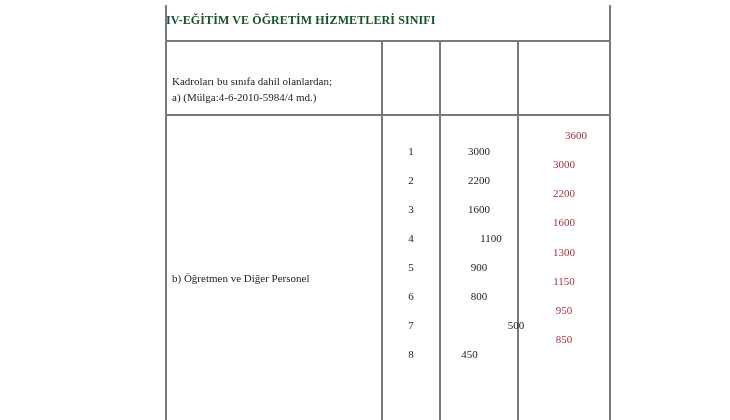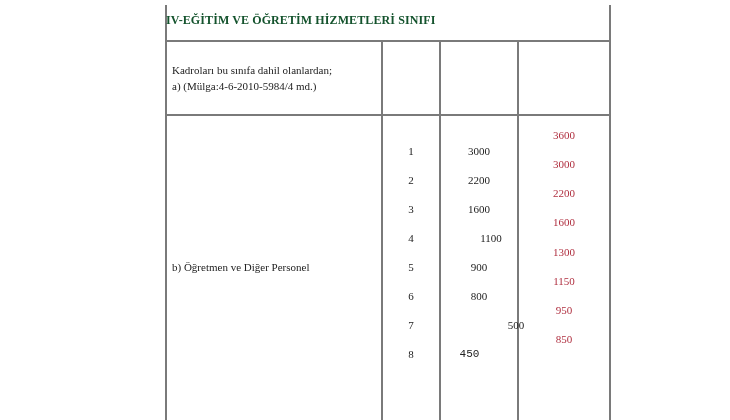--- a/index.html
+++ b/index.html
@@ -2,21 +2,21 @@
 <html><head>
 <meta charset="utf-8">
 <style>
   html, body { margin:0; padding:0; }
   body { width:730px; height:420px; background:#ffffff; position:relative; overflow:hidden;
          font-family:"Liberation Serif", "DejaVu Serif", serif; color:#222; }
   .vline { position:absolute; width:2px; background:#7a7a7a; }
   .hline { position:absolute; height:2px; background:#7a7a7a; }
   .title { position:absolute; left:166px; width:444px; top:13px; text-align:left;
            font-weight:bold; font-size:12px; letter-spacing:0.1px; color:#14532d; }
-  .txt { position:absolute; font-size:11px; color:#222; white-space:nowrap; }
+  .txt { position:absolute; font-size:11px; color:#222; white-space:nowrap;margin-top:11px; }
   .num { position:absolute; font-size:11px; color:#222; text-align:center; }
   .red { position:absolute; font-size:11px; color:#b03040; text-align:center; }
 </style>
 </head>
 <body>
 
 <div>
 
   <div class="vline" style="left:165px; top:5px; height:415px;"></div>
   <div class="vline" style="left:609px; top:5px; height:415px;"></div>
@@ -42,23 +42,23 @@
   <div class="num" style="left:383px; width:56px; top:319px;">7</div>
   <div class="num" style="left:383px; width:56px; top:348px;">8</div>
 
   <div class="num" style="left:441px; width:76px; top:145px;">3000</div>
   <div class="num" style="left:441px; width:76px; top:174px;">2200</div>
   <div class="num" style="left:441px; width:76px; top:203px;">1600</div>
   <div class="num" style="left:441px; width:76px; top:232px;padding-left:12px;">1100</div>
   <div class="num" style="left:441px; width:76px; top:261px;">900</div>
   <div class="num" style="left:441px; width:76px; top:290px;">800</div>
   <div class="num" style="left:441px; width:76px; top:319px;margin-left:37px;">500</div>
-  <div class="num" style="left:441px; width:57px; top:348px;font-family:Liberation Mono, monospace;">450</div>
+  <div class="num" style="left:441px; width:57px; top:348px;">450</div>
 
-  <div class="red" style="left:519px; width:90px; top:129px;">3600</div>
+  <div class="red" style="left:519px; width:90px; top:129px;padding-left:12px;">3600</div>
   <div class="red" style="left:519px; width:90px; top:158px;">3000</div>
   <div class="red" style="left:519px; width:90px; top:187px;">2200</div>
   <div class="red" style="left:519px; width:90px; top:216px;">1600</div>
   <div class="red" style="left:519px; width:90px; top:246px;">1300</div>
   <div class="red" style="left:519px; width:90px; top:275px;">1150</div>
   <div class="red" style="left:519px; width:90px; top:304px;">950</div>
   <div class="red" style="left:519px; width:90px; top:333px;">850</div>
 </div>
 
 </body></html>

